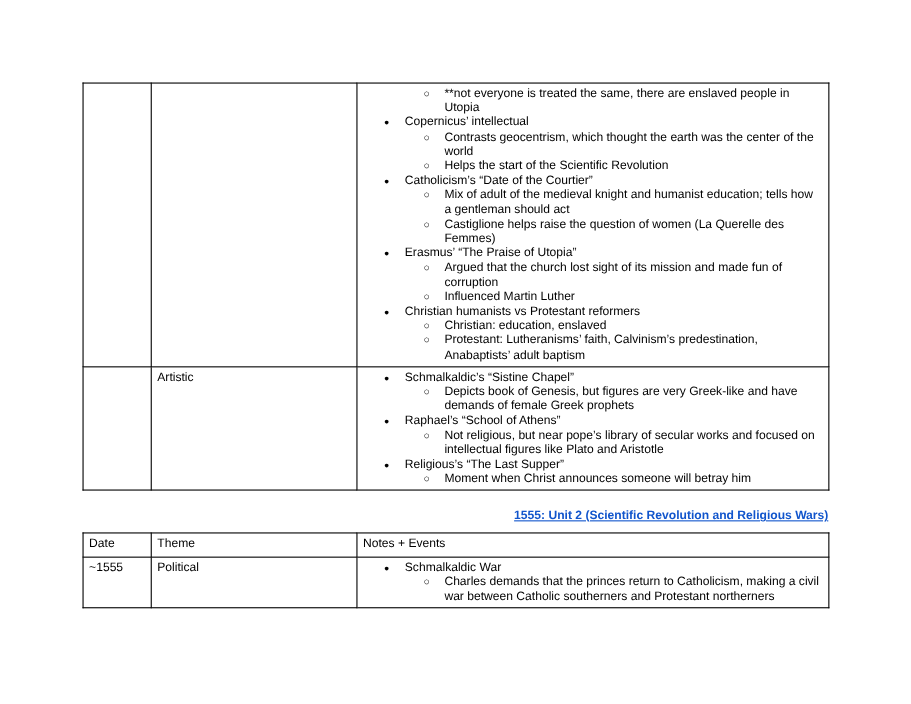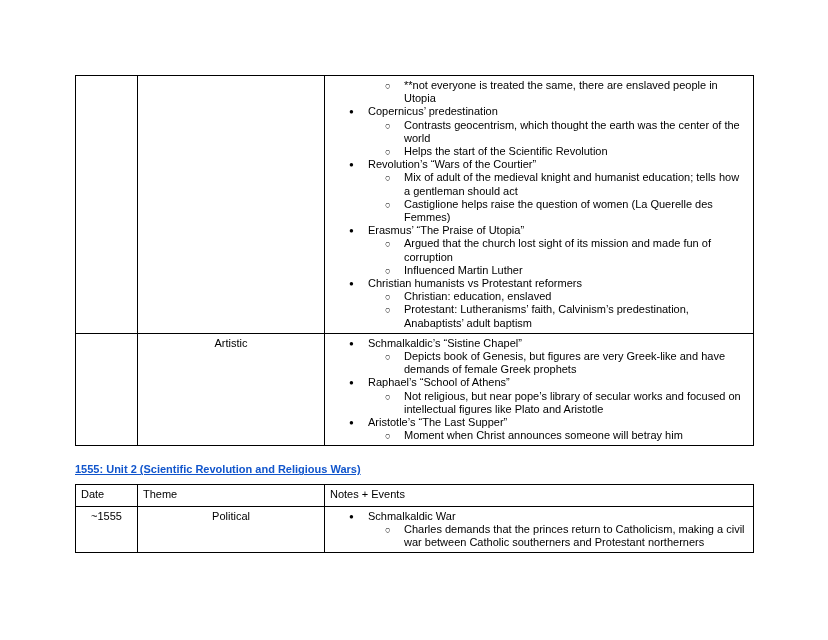--- a/index.html
+++ b/index.html
@@ -24,38 +24,38 @@
   table.doc-table td {
     border: 1px solid #000000;
     vertical-align: top;
     padding: 3px 5px;
     line-height: 13.2px;
     overflow: hidden;
   }
   .col-date  { width: 62px; }
   .col-theme { width: 187px; }
   .col-notes { width: 429px; }
-  td.center-cell { text-align: center; }
+  td.center-cell { text-align: left; }
   .notes-cell { padding: 3px 5px; }
   .note-item { display: flex; align-items: flex-start; line-height: 13.2px; }
   .note-item.level-1 { margin-left: 19px; }
   .note-item.level-2 { margin-left: 55px; }
   .marker {
     flex: 0 0 19px;
     width: 19px;
     line-height: 13.2px;
     letter-spacing: 0;
   }
   .marker.m1 { font-size: 8px; }
   .marker.m2 { font-size: 9.5px; }
   .note-text { flex: 1 1 auto; min-width: 0; }
   .bold { font-weight: normal; }
   .unit-heading {
     width: 678px;
-    text-align: left;
+    text-align: right;
     font-weight: bold;
     text-decoration: underline;
     color: #1155cc;
     margin-top: 17px;
     margin-bottom: 7px;
     line-height: 13.2px;
     cursor: pointer;
   }
   .header-row td { text-align: left; height: 15px; }
 </style>
@@ -75,33 +75,33 @@
         <td class="center-cell"></td>
         <td class="center-cell"></td>
         <td class="notes-cell">
           <div class="notes-list">
               <div class="note-item level-2">
                 <span class="marker m2">○</span>
                 <span class="note-text"><span>**not everyone is treated the same, there are enslaved people in Utopia</span></span>
               </div>
               <div class="note-item level-1">
                 <span class="marker m1">●</span>
-                <span class="note-text"><span class="bold">Copernicus</span><span>’ predestination</span></span>
+                <span class="note-text"><span class="bold">Copernicus</span><span>’ intellectual</span></span>
               </div>
               <div class="note-item level-2">
                 <span class="marker m2">○</span>
                 <span class="note-text"><span>Contrasts geocentrism, which thought the earth was the center of the world</span></span>
               </div>
               <div class="note-item level-2">
                 <span class="marker m2">○</span>
                 <span class="note-text"><span>Helps the start of the Scientific Revolution</span></span>
               </div>
               <div class="note-item level-1">
                 <span class="marker m1">●</span>
-                <span class="note-text"><span class="bold">Revolution</span><span>’s “Wars of the Courtier”</span></span>
+                <span class="note-text"><span class="bold">Catholicism</span><span>’s “Date of the Courtier”</span></span>
               </div>
               <div class="note-item level-2">
                 <span class="marker m2">○</span>
                 <span class="note-text"><span>Mix of adult of the medieval knight and humanist education; tells how a gentleman should act</span></span>
               </div>
               <div class="note-item level-2">
                 <span class="marker m2">○</span>
                 <span class="note-text"><span>Castiglione helps raise the question of women (La Querelle des Femmes)</span></span>
               </div>
               <div class="note-item level-1">
@@ -147,21 +147,21 @@
               <div class="note-item level-1">
                 <span class="marker m1">●</span>
                 <span class="note-text"><span class="bold">Raphael</span><span>’s “School of Athens”</span></span>
               </div>
               <div class="note-item level-2">
                 <span class="marker m2">○</span>
                 <span class="note-text"><span>Not religious, but near pope’s library of secular works and focused on intellectual figures like Plato and Aristotle</span></span>
               </div>
               <div class="note-item level-1">
                 <span class="marker m1">●</span>
-                <span class="note-text"><span class="bold">Aristotle</span><span>’s “The Last Supper”</span></span>
+                <span class="note-text"><span class="bold">Religious</span><span>’s “The Last Supper”</span></span>
               </div>
               <div class="note-item level-2">
                 <span class="marker m2">○</span>
                 <span class="note-text"><span>Moment when Christ announces someone will betray him</span></span>
               </div>
             </div>
         </td>
       </tr>
     </tbody>
   </table>

